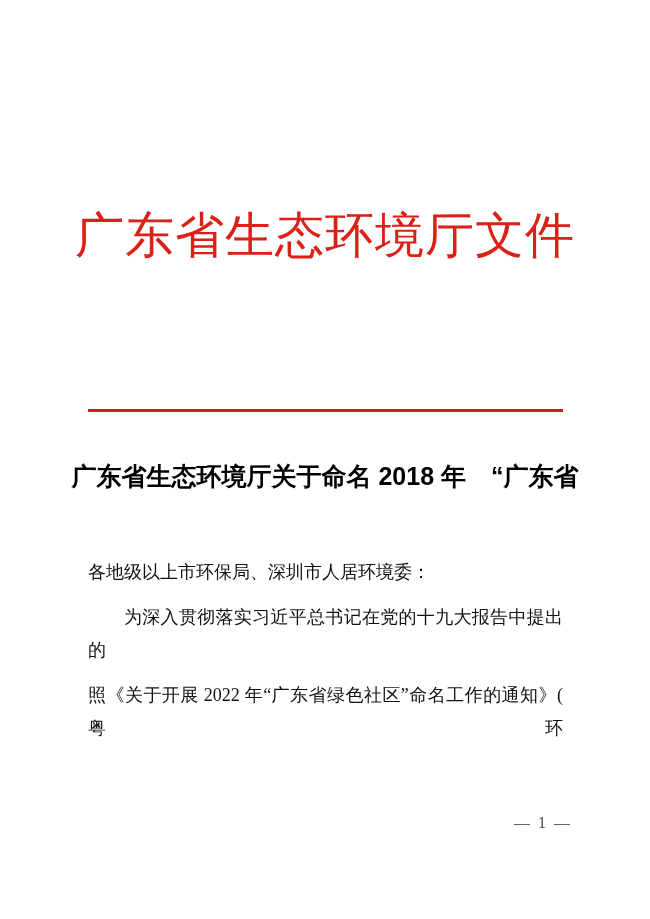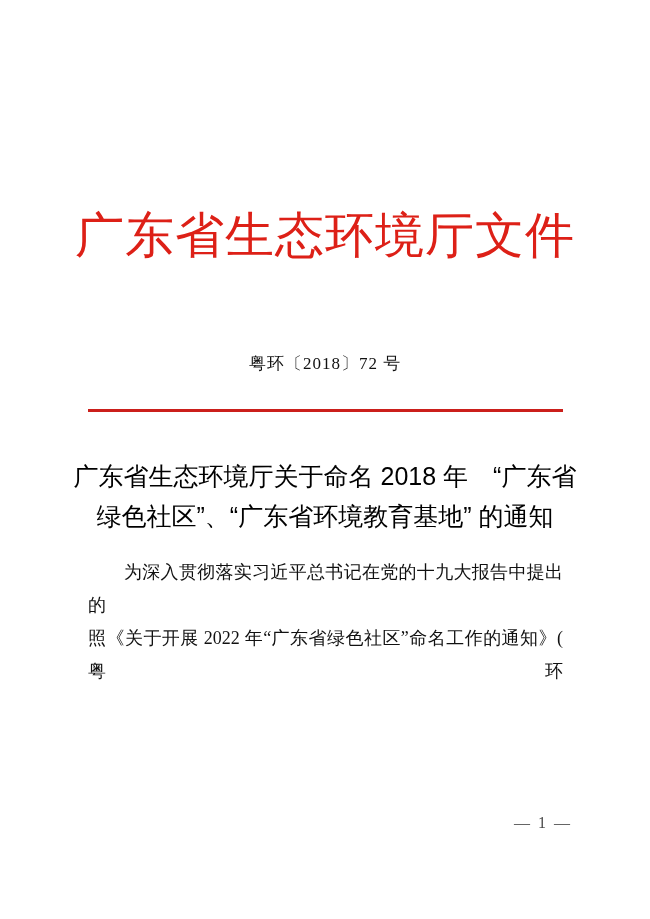--- a/index.html
+++ b/index.html
@@ -47,21 +47,21 @@
     border-top: 1px solid #cb1f1b;
     border-bottom: 2px solid #cb1f1b;
   }
   .heading {
     position: absolute;
     top: 456px;
     left: 60px;
     right: 60px;
     text-align: center;
     font-family: "Liberation Sans", "DejaVu Sans", sans-serif;
-    font-weight: normal;
+    font-weight: bold;
     font-size: 25px;
     line-height: 40px;
     color: #000000;
   }
   .heading .heading-line { white-space: nowrap; }
   .body-block {
     position: absolute;
     top: 556px;
     left: 88px;
     width: 475px;
@@ -69,49 +69,49 @@
     line-height: 33px;
     color: #111111;
   }
   .salutation {
     text-align: left;
     white-space: nowrap;
   }
   .body-line {
     text-align: justify;
     text-align-last: justify;
+    margin-top: 12px;
   }
   .body-line.first-line { text-indent: 2em; }
   .page-number {
     position: absolute;
     top: 814px;
     right: 78px;
     font-size: 16px;
     color: #4a4a4a;
     letter-spacing: 2px;
     white-space: nowrap;
   }
 </style>
 </head>
 <body>
 
 <div class="page">
 
   <div class="letterhead-title">广东省生态环境厅文件</div>
 
-  <div class="doc-number">粤环〔2018〕72 号</div>
 
   <div class="red-rule"></div>
 
   <div class="heading">
     <div class="heading-line">广东省生态环境厅关于命名 2018 年　“广东省</div>
-    <div class="heading-line">绿色社区”、“广东省环境教育基地” 的通知</div>
   </div>
 
   <div class="body-block">
+    <div class="salutation">各地级以上市环保局、深圳市人居环境委：</div>
     <div class="body-line first-line">为深入贯彻落实习近平总书记在党的十九大报告中提出的</div>
     <div class="body-line">照《关于开展 2022 年“广东省绿色社区”命名工作的通知》( 粤环</div>
 
   </div>
 
   <div class="page-number">— 1 —</div>
 
 </div>
 
 </body></html>

